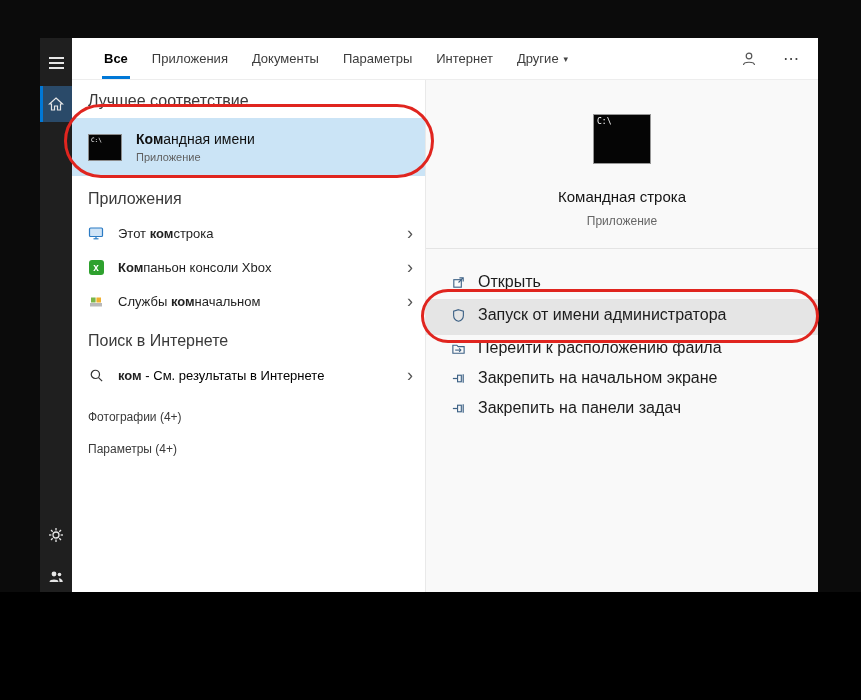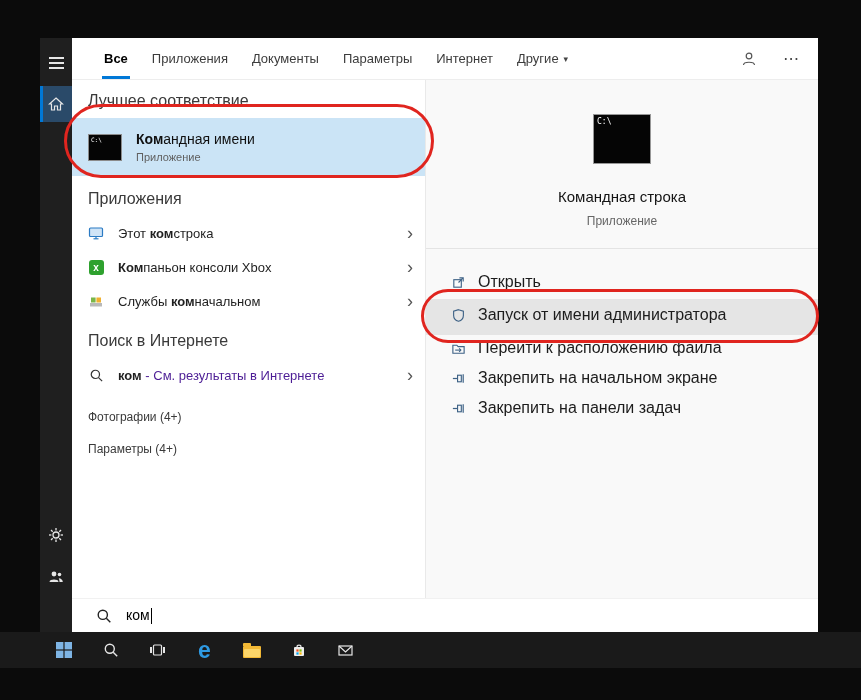--- a/index.html
+++ b/index.html
@@ -1,17 +1,17 @@
 <!DOCTYPE html>
 <html><head>
 <meta charset="utf-8">
 <style>
   * { margin:0; padding:0; box-sizing:border-box; }
   body { background:#000; font-family:"Liberation Sans","DejaVu Sans",sans-serif; }
-  .screen { position:relative; width:861px; height:700px; background:#0b0b0b; overflow:hidden; }
+  .screen { position:relative; width:861px; height:592px; background:#0b0b0b; overflow:hidden; }
 
   
   .window { position:absolute; left:40px; top:38px; width:778px; height:594px; background:#fff; }
 
   
   .rail { position:absolute; left:0; top:0; width:32px; height:594px; background:#1f1f1f; z-index:5; }
   .rail-btn { position:absolute; left:0; width:32px; height:34px; display:flex; align-items:center; justify-content:center; color:#e6e6e6; cursor:pointer; }
   .rail-home { background:#2a4a69; box-shadow: inset 3px 0 0 #0078d7; height:36px; }
   .burger { display:flex; flex-direction:column; gap:3px; }
   .burger i { display:block; width:15px; height:2px; background:#e6e6e6; }
@@ -32,21 +32,21 @@
   .list-header { padding:18px 16px 0; font-size:12px; color:#3a3a3a; }
 
   .best-item { height:58px; background:#cbe4f6; display:flex; align-items:center; gap:14px; padding:0 12px 0 16px; cursor:pointer; }
   .cmd-icon-sm { width:34px; height:27px; background:#050505; border:1px solid #8b8b8b; color:#fff; font-size:6px; line-height:7px; font-family:"DejaVu Sans Mono",monospace; padding:1px 2px; flex:0 0 auto; }
   .best-title { font-size:14px; color:#101010; }
   .best-sub { font-size:11px; color:#5f5f5f; margin-top:4px; }
   b.match { font-weight:bold; }
 
   .row { height:34px; display:flex; align-items:center; gap:14px; padding:0 12px 0 16px; font-size:13px; color:#1f1f1f; cursor:pointer; }
   .row .chev { margin-left:auto; color:#555; font-size:18px; line-height:14px; }
-  .row .dim { color:#4c1d95; }
+  .row .dim { color:#000000; }
   .icon16 { width:16px; height:16px; flex:0 0 auto; display:flex; align-items:center; justify-content:center; }
   .xbox-tile { width:15px; height:15px; border-radius:3px; background:#2ea12e; color:#fff; font-size:10px; font-weight:bold; display:flex; align-items:center; justify-content:center; }
 
   
   .search-row { position:absolute; left:32px; top:560px; width:746px; height:34px; background:#fff; border-top:1px solid #f1f1f1; display:flex; align-items:center; gap:14px; padding-left:24px; font-size:14px; color:#000; }
   .caret-bar { display:inline-block; width:1px; height:16px; background:#000; margin-left:1px; vertical-align:middle; }
 
   
   .right-panel { position:absolute; left:385px; top:42px; width:393px; height:518px; background:#f9f9f9; border-left:1px solid #e9e9e9; }
   .app-hero { text-align:center; padding-top:34px; }

